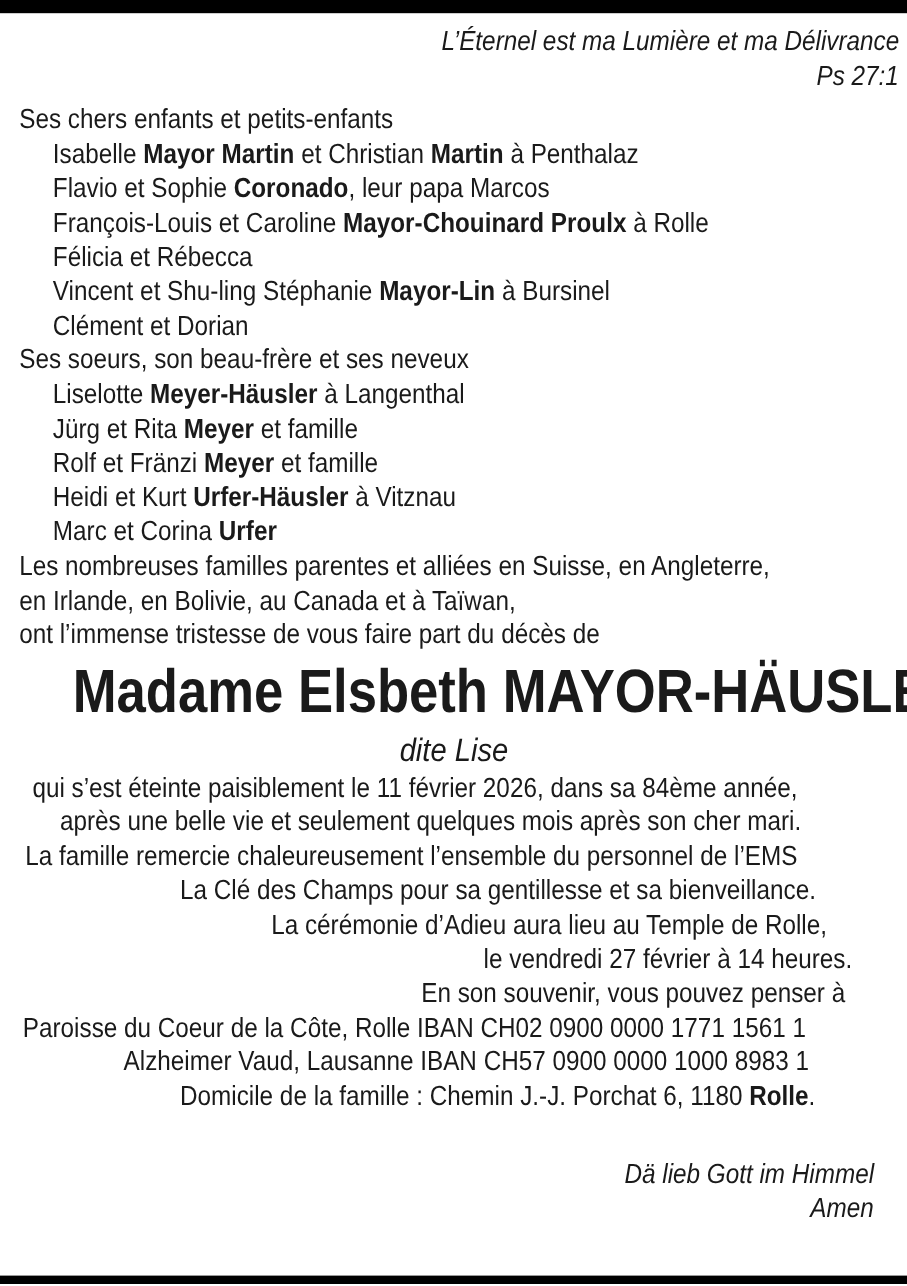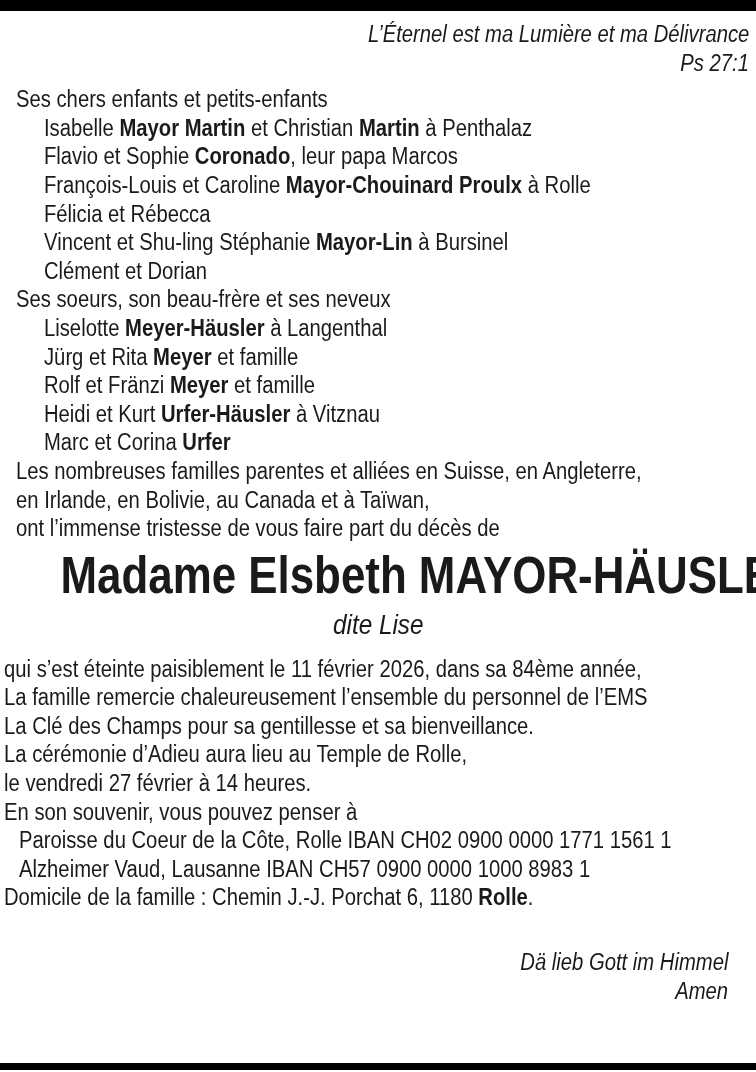--- a/index.html
+++ b/index.html
@@ -61,21 +61,21 @@
   .title-ln .cx { transform: scaleX(0.86); transform-origin: 50% 50%; }
   .alias-ln {
     margin-top: 6px;
     font-size: 27px;
     line-height: 34px;
     text-align: center;
     font-style: italic;
   }
   .alias-ln .cx { transform: scaleX(0.9); transform-origin: 50% 50%; }
 
-  .announce-block { margin-top: 13px; padding-left: 4px; padding-right: 4px; }
+  .announce-block { padding-left: 4px; padding-right: 4px; text-align: right; }
   .farewell-block { margin-top: 36px; padding-right: 28px; }
 </style>
 </head>
 <body>
 
 <div class="page">
 
   <div class="bar-top"></div>
 
   <div class="epigraph">
@@ -100,20 +100,21 @@
     <div class="ln"><span class="cx">Les nombreuses familles parentes et alliées en Suisse, en Angleterre,</span></div>
     <div class="ln"><span class="cx">en Irlande, en Bolivie, au Canada et à Taïwan,</span></div>
     <div class="ln"><span class="cx">ont l’immense tristesse de vous faire part du décès de</span></div>
   </div>
 
   <div class="title-ln"><span class="cx">Madame Elsbeth MAYOR-HÄUSLER</span></div>
   <div class="alias-ln"><span class="cx">dite Lise</span></div>
 
   <div class="announce-block">
     <div class="ln"><span class="cx">qui s’est éteinte paisiblement le 11 février 2026, dans sa 84ème année,</span></div>
+    <div class="ln"><span class="cx">après une belle vie et seulement quelques mois après son cher mari.</span></div>
     <div class="ln"><span class="cx">La famille remercie chaleureusement l’ensemble du personnel de l’EMS</span></div>
     <div class="ln"><span class="cx">La Clé des Champs pour sa gentillesse et sa bienveillance.</span></div>
     <div class="ln"><span class="cx">La cérémonie d’Adieu aura lieu au Temple de Rolle,</span></div>
     <div class="ln"><span class="cx">le vendredi 27 février à 14 heures.</span></div>
     <div class="ln"><span class="cx">En son souvenir, vous pouvez penser à</span></div>
     <div class="ln ind2"><span class="cx">Paroisse du Coeur de la Côte, Rolle IBAN CH02 0900 0000 1771 1561 1</span></div>
     <div class="ln ind2"><span class="cx">Alzheimer Vaud, Lausanne IBAN CH57 0900 0000 1000 8983 1</span></div>
     <div class="ln"><span class="cx"><span>Domicile de la famille : Chemin J.-J. Porchat 6, 1180 </span><span class="seg-b">Rolle</span><span>.</span></span></div>
   </div>
 

